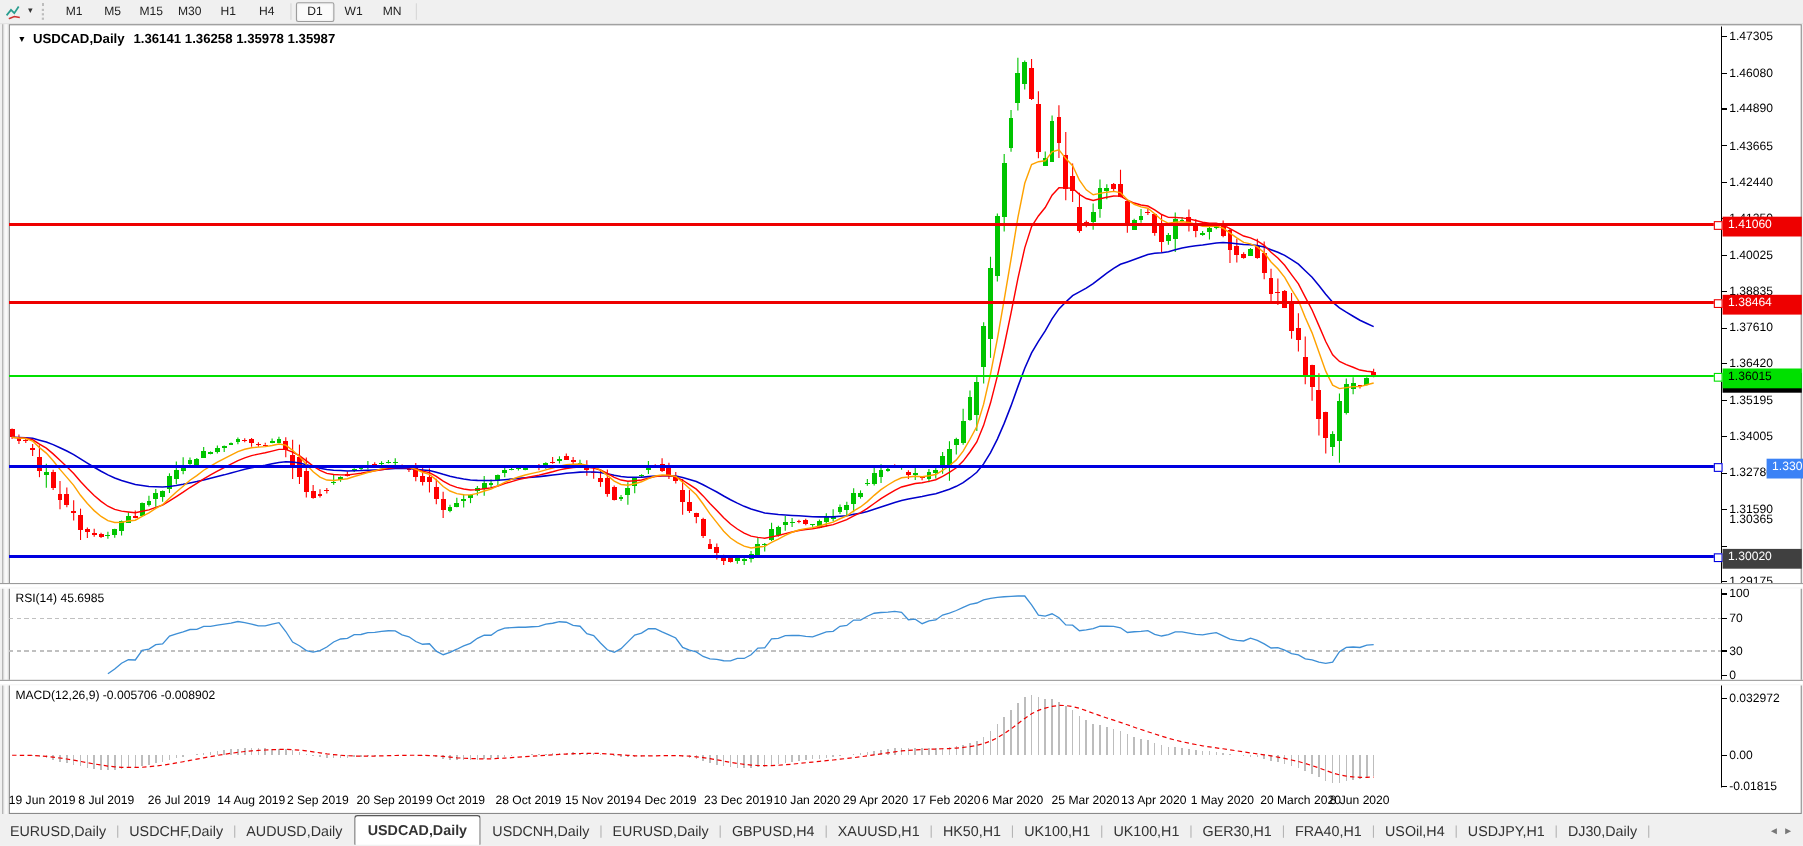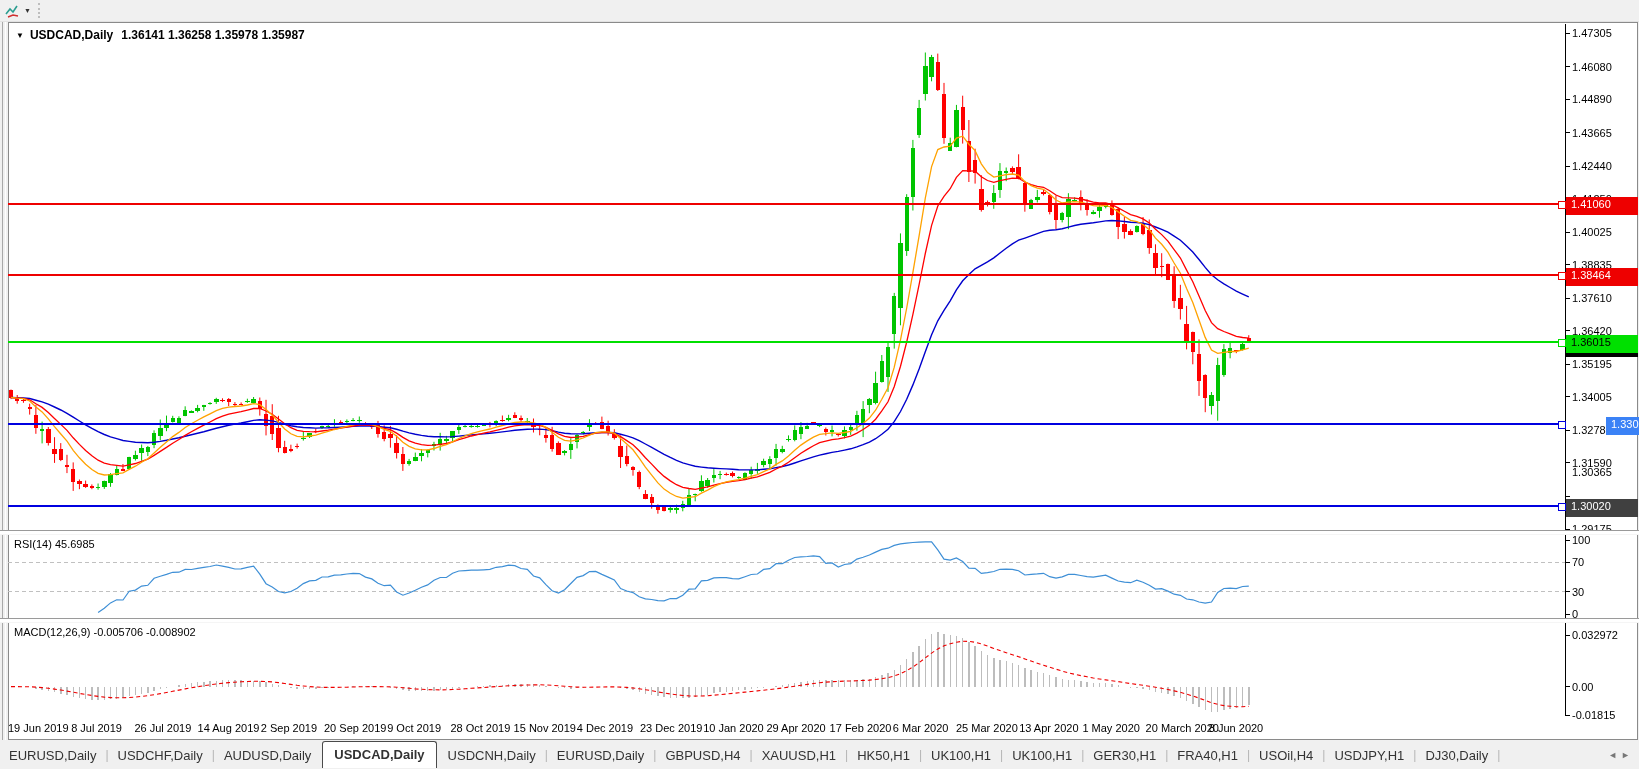--- a/index.html
+++ b/index.html
@@ -49,20 +49,33 @@
 
 <div class="toolbar">
   <span class="tool-icon">
     <svg width="16" height="14" viewBox="0 0 16 14">
       <polyline points="1,10 5,5 8,8 12,2" stroke="#2a9d8f" stroke-width="1.6" fill="none"></polyline>
       <polyline points="3,13 8,11 13,12" stroke="#d03030" stroke-width="1.4" fill="none"></polyline>
     </svg>
     <span class="tool-caret">▼</span>
   </span>
   <span class="grip"></span>
+  <span id="tf-buttons" style="display:flex;align-items:center;">
+      <span class="tf-btn">M1</span>
+      <span class="tf-btn">M5</span>
+      <span class="tf-btn">M15</span>
+      <span class="tf-btn">M30</span>
+      <span class="tf-btn">H1</span>
+      <span class="tf-btn">H4</span>
+      <span class="tb-sep"></span>
+      <span class="tf-btn active">D1</span>
+      <span class="tf-btn">W1</span>
+      <span class="tf-btn">MN</span>
+      <span class="tb-sep"></span>
+    </span>
 </div>
 
 <div class="chart-window"></div>
 <div class="left-groove"></div>
 
 <div class="chart-title">
   <span class="dd">▼</span>
   <span>USDCAD,Daily</span>
   <span style="width:8px"></span>
   <span style="font-weight:bold">1.36141 1.36258 1.35978 1.35987</span>

